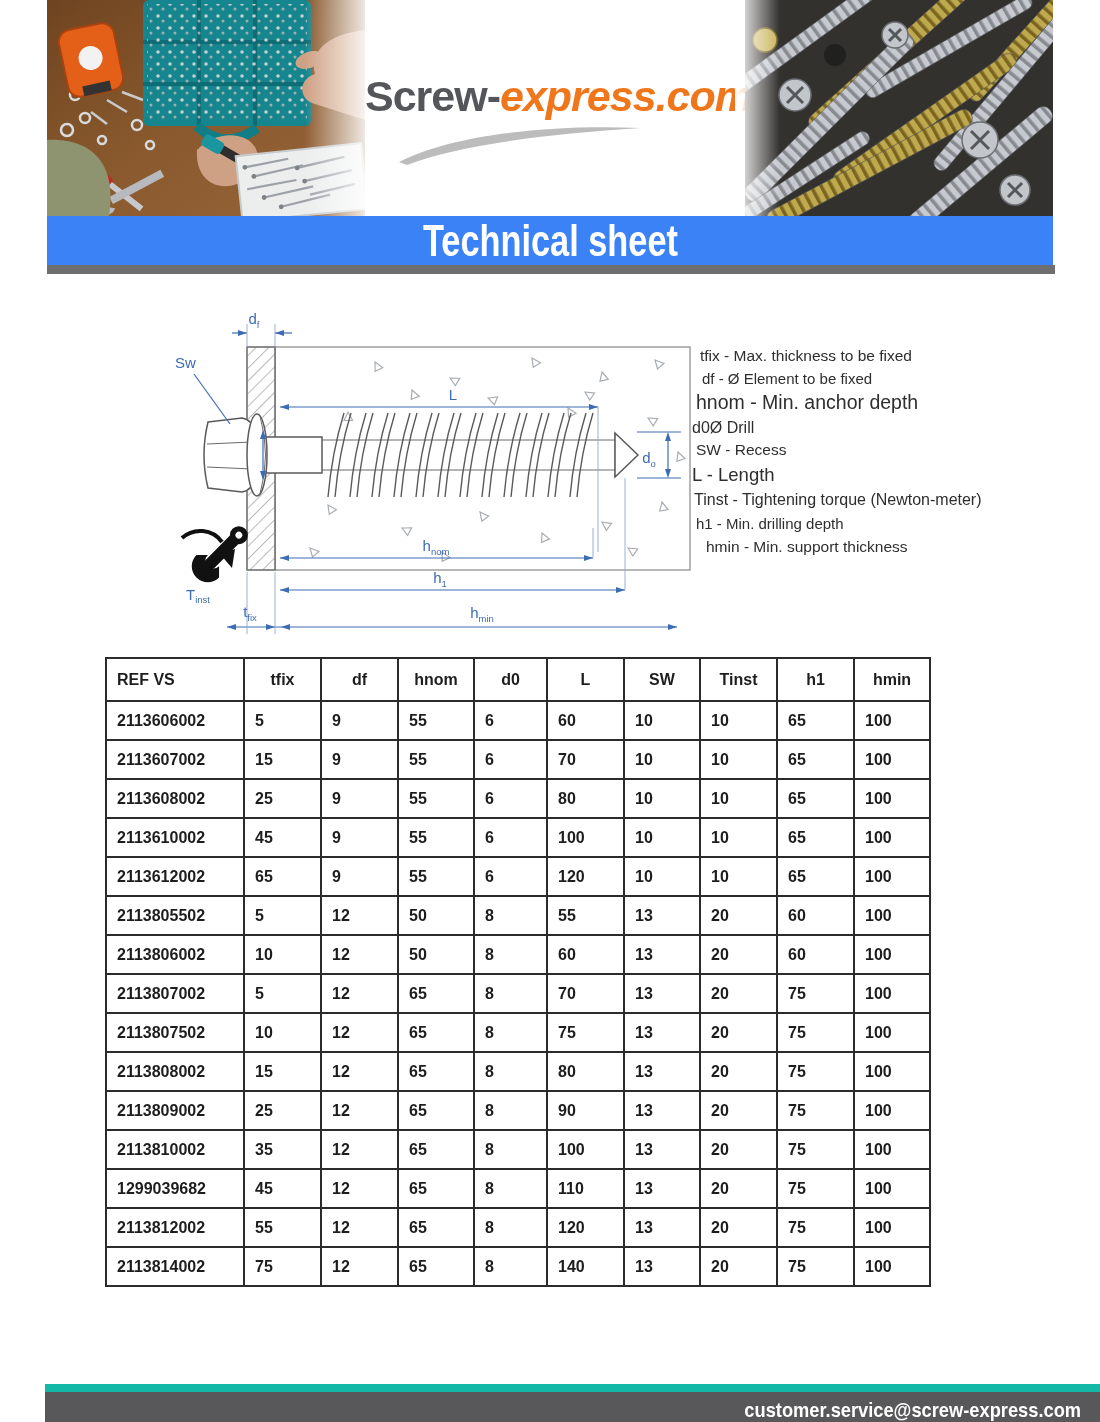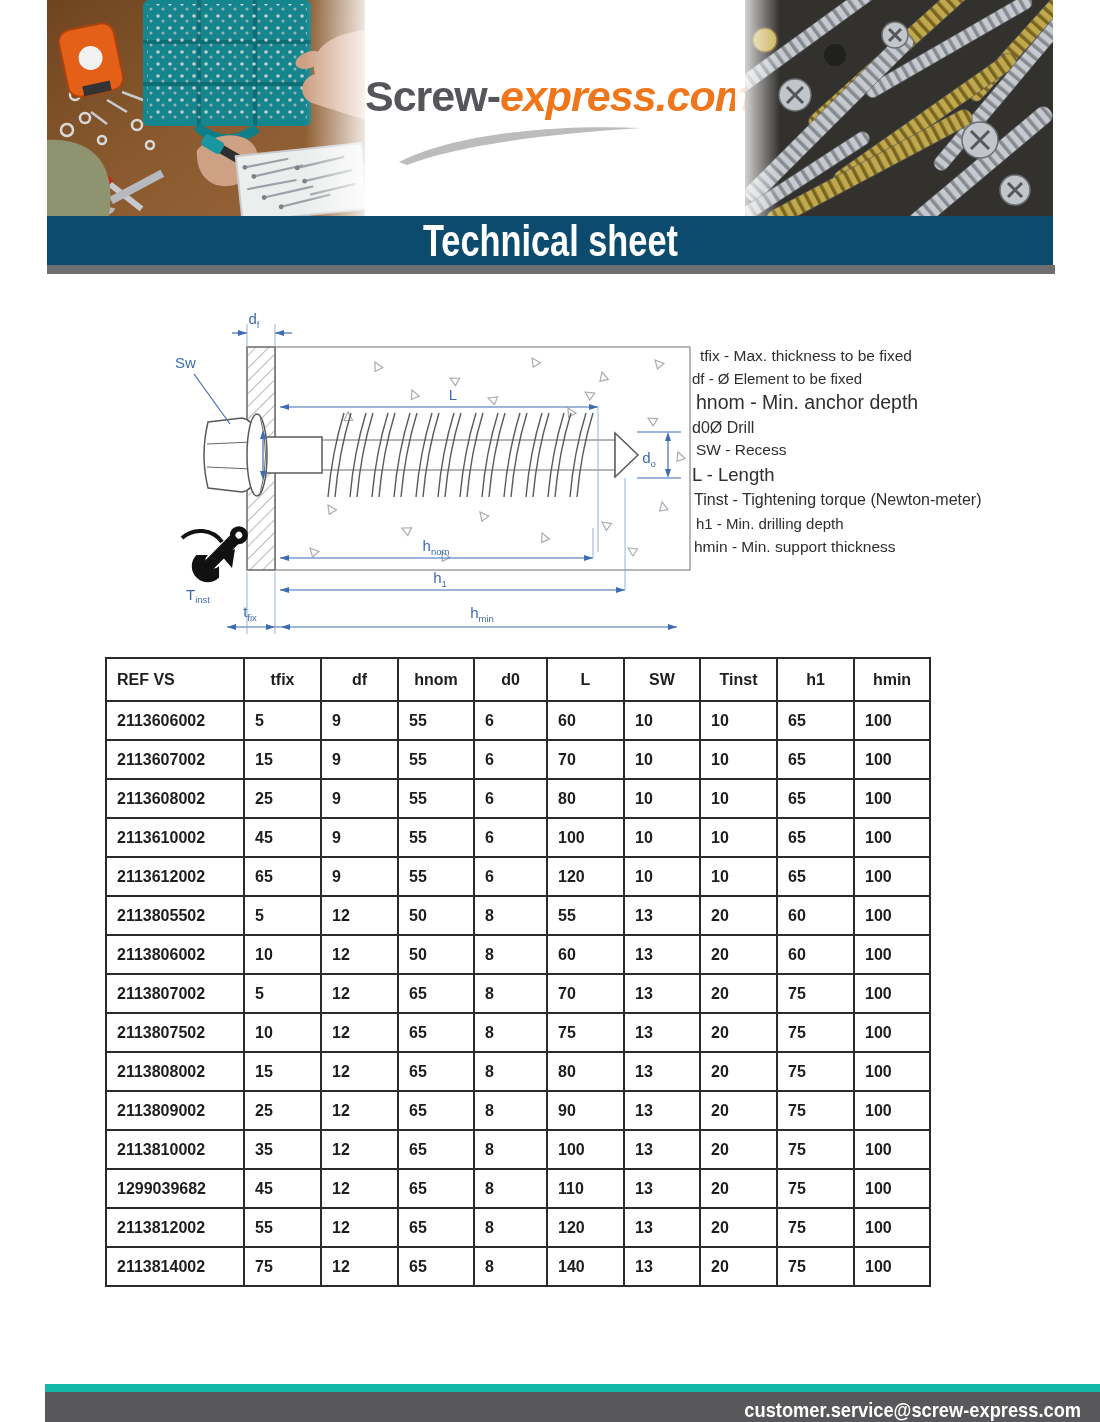--- a/index.html
+++ b/index.html
@@ -13,49 +13,49 @@
          background:linear-gradient(to right,rgba(255,255,255,0),#ffffff);}
   .fadeR{position:absolute;left:735px;top:0;width:45px;height:216px;
          background:linear-gradient(to left,rgba(255,255,255,0),#ffffff);}
   .logo-zone{position:absolute;left:365px;top:0;width:380px;height:216px;background:#fff;}
   .logo-text{position:absolute;left:0;top:72px;width:100%;text-align:center;
              font-size:43px;font-weight:bold;letter-spacing:-1px;white-space:nowrap;}
   .logo-p1{color:#55565a;}
   .logo-p2{color:#f0761c;font-style:italic;}
   .swoosh{position:absolute;left:28px;top:122px;width:255px;height:44px;}
 
-  .banner{position:absolute;left:47px;top:216px;width:1006px;height:49px;background:#0c4a6e;
+  .banner{position:absolute;left:47px;top:216px;width:1006px;height:49px;background:#3b82f6;
           display:flex;align-items:center;justify-content:center;}
   .banner-title{color:#ffffff;font-size:44px;font-weight:bold;display:inline-block;
                 transform:scaleX(0.78);letter-spacing:0px;line-height:49px;}
   .under-bar{position:absolute;left:47px;top:265px;width:1008px;height:9px;background:#6f6f71;}
 
   
   .diagram{position:absolute;left:150px;top:300px;width:550px;height:350px;}
   .dimtext{fill:#3d6cb4;font-family:"Liberation Sans",sans-serif;font-size:15px;}
   .sub{font-size:9.5px;}
   .outline{fill:#ffffff;stroke:#5a5a5a;stroke-width:1.5;}
   .thin{stroke:#6a6a6a;stroke-width:1;fill:none;}
   .dim{stroke:#3d6cb4;stroke-width:1.2;fill:none;}
   .dimf{fill:#3d6cb4;stroke:none;}
   .ext{stroke:#8fa8cf;stroke-width:0.9;fill:none;}
   .tri{fill:none;stroke:#a9adb3;stroke-width:1.2;}
 
   
   .legend{position:absolute;left:690px;top:347px;width:370px;color:#2e2e2e;}
   .lg-line{white-space:nowrap;}
   .l1{font-size:15.5px;padding-left:10px;margin-bottom:5px;}
-  .l2{font-size:15px;padding-left:2px;margin-bottom:4px;}
+  .l2{font-size:15px;padding-left:12px;margin-bottom:4px;}
   .l3{font-size:19.5px;padding-left:6px;margin-bottom:5px;}
   .l4{font-size:16px;padding-left:2px;margin-bottom:4px;}
   .l5{font-size:18.5px;padding-left:2px;margin-bottom:5px;}
   .l6{font-size:15.5px;padding-left:6px;margin-bottom:5px;}
   .l7{font-size:16px;padding-left:4px;margin-bottom:6px;}
   .l8{font-size:15px;padding-left:6px;margin-bottom:6px;}
-  .l9{font-size:15.5px;padding-left:4px;}
+  .l9{font-size:15.5px;padding-left:16px;}
 
   
   .spec-table{position:absolute;left:105px;top:657px;width:824px;border-collapse:collapse;
               table-layout:fixed;font-weight:bold;font-size:16px;color:#1d1d1d;padding-left:21px;}
   .spec-table th,.spec-table td{border:2px solid #2b2b2b;padding:0 0 0 10px;text-align:left;}
   .spec-table thead th{height:41px;}
   .spec-table thead th + th{text-align:center;padding:0;}
   .spec-table tbody td{height:37px;}
 
   

